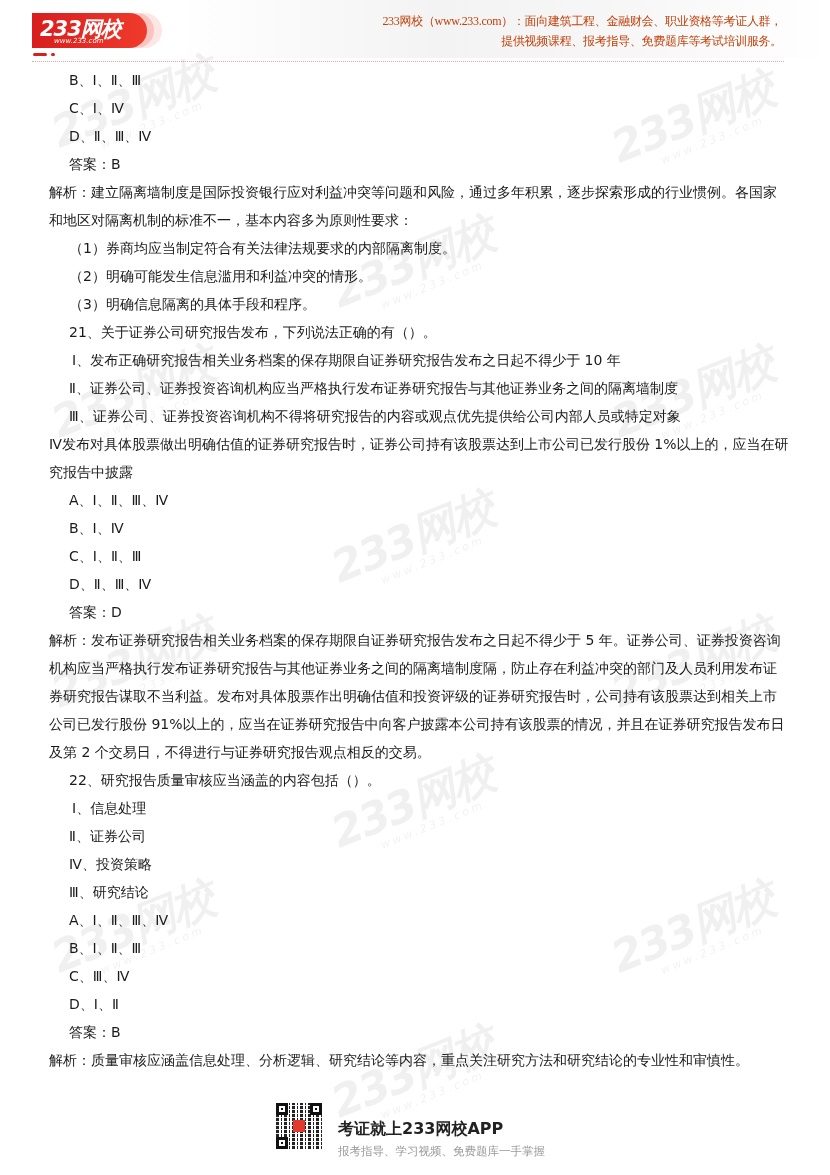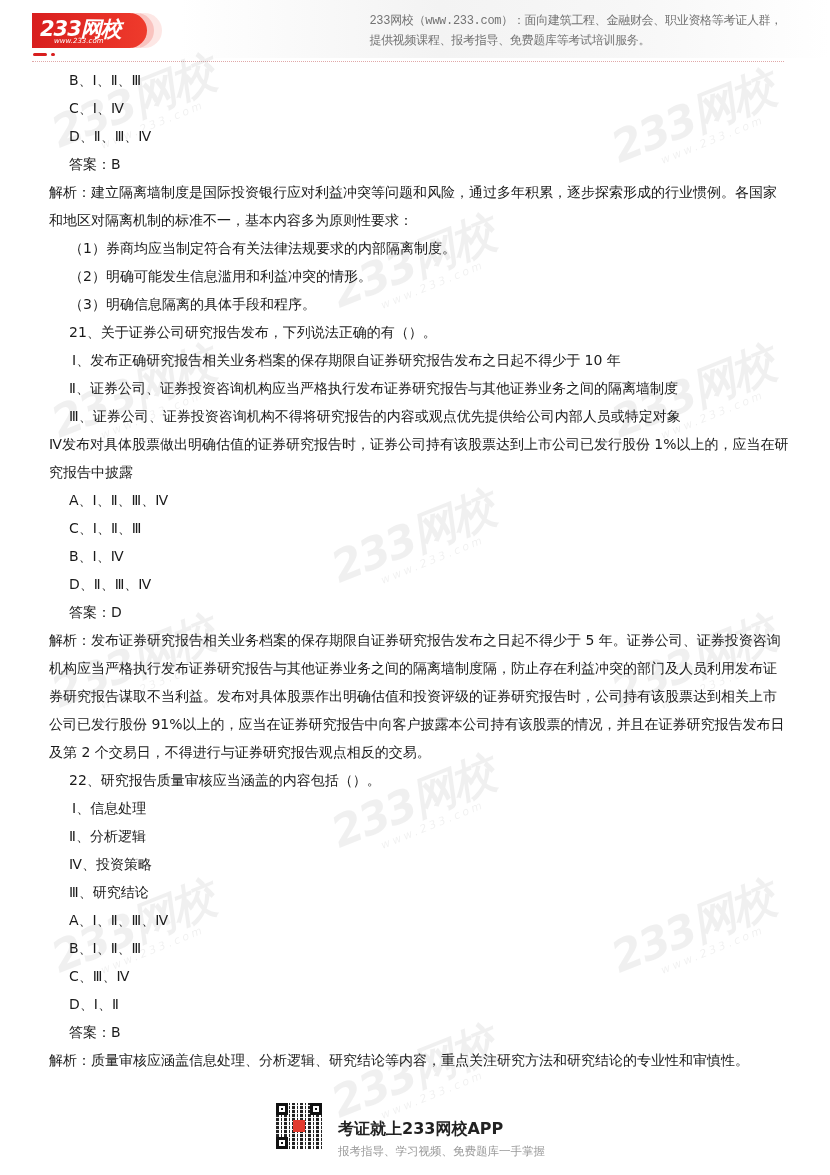--- a/index.html
+++ b/index.html
@@ -9,21 +9,21 @@
   .header-bg { position:absolute; left:180px; top:0; width:650px; height:58px;
                background:linear-gradient(90deg,#ffffff 0%,#f3f3f3 40%,#f7f7f7 70%,#ffffff 100%); }
   .logo { position:absolute; left:32px; top:13px; width:115px; height:35px;
           background:linear-gradient(90deg,#d81e1e,#ef3b2c); border-radius:0 18px 18px 0; }
   .logo-ring1 { position:absolute; left:132px; top:13px; width:22px; height:35px; border-radius:0 18px 18px 0; background:#f6a6a0; opacity:.55; }
   .logo-ring2 { position:absolute; left:140px; top:13px; width:22px; height:35px; border-radius:0 18px 18px 0; background:#fbd3cf; opacity:.55; }
   .logo-main { position:absolute; left:8px; top:2px; font-size:21px; font-weight:bold; font-style:italic; color:#fff; letter-spacing:-1px; }
   .logo-sub { position:absolute; left:22px; top:24px; font-size:7px; font-style:italic; color:#fff; }
   .logo-dash { position:absolute; left:33px; top:53px; width:14px; height:3px; background:#d81e1e; border-radius:2px; }
   .logo-dot { position:absolute; left:51px; top:53px; width:4px; height:3px; background:#d81e1e; border-radius:2px; }
-  .tagline { position:absolute; right:48px; top:11px; font-size:12px; line-height:20px; color:#737373; font-family:Liberation Mono, monospace; letter-spacing:-0.3px; }
+  .tagline { position:absolute; right:48px; top:11px; text-align:right; font-size:12px; line-height:20px; color:#c2410c; font-family:Liberation Serif, serif; letter-spacing:-0.3px; }
   .header-rule { position:absolute; left:32px; top:61px; width:752px; border-top:1px dotted #e0a8a8; }
 
   .content { position:absolute; left:49px; top:66px; width:740px; font-size:14px; line-height:28px; }
   .line { white-space:nowrap; height:28px;margin-left:20px; }
   .para { white-space:normal; }
   .indent { padding-left:3px; }
 
   .wm { position:absolute; color:#000; opacity:.055; transform:rotate(-22deg); pointer-events:none; font-style:italic; }
   .wm .big { font-size:44px; font-weight:bold; letter-spacing:-2px; display:block; line-height:44px; }
   .wm .small { font-size:11px; letter-spacing:3px; display:block; margin-left:40px; }
@@ -119,29 +119,29 @@
   <div class="line">（1）券商均应当制定符合有关法律法规要求的内部隔离制度。</div>
   <div class="line">（2）明确可能发生信息滥用和利益冲突的情形。</div>
   <div class="line">（3）明确信息隔离的具体手段和程序。</div>
 
   <div class="line">21、关于证券公司研究报告发布，下列说法正确的有（）。</div>
   <div class="line indent">Ⅰ、发布正确研究报告相关业务档案的保存期限自证券研究报告发布之日起不得少于 10 年</div>
   <div class="line">Ⅱ、证券公司、证券投资咨询机构应当严格执行发布证券研究报告与其他证券业务之间的隔离墙制度</div>
   <div class="line">Ⅲ、证券公司、证券投资咨询机构不得将研究报告的内容或观点优先提供给公司内部人员或特定对象</div>
   <div class="para">Ⅳ发布对具体股票做出明确估值的证券研究报告时，证券公司持有该股票达到上市公司已发行股份 1%以上的，应当在研究报告中披露</div>
   <div class="line">A、Ⅰ、Ⅱ、Ⅲ、Ⅳ</div>
+  <div class="line">B、Ⅰ、Ⅳ</div>
   <div class="line">C、Ⅰ、Ⅱ、Ⅲ</div>
-  <div class="line">B、Ⅰ、Ⅳ</div>
   <div class="line">D、Ⅱ、Ⅲ、Ⅳ</div>
   <div class="line">答案：D</div>
   <div class="para">解析：发布证券研究报告相关业务档案的保存期限自证券研究报告发布之日起不得少于 5 年。证券公司、证券投资咨询机构应当严格执行发布证券研究报告与其他证券业务之间的隔离墙制度隔，防止存在利益冲突的部门及人员利用发布证券研究报告谋取不当利益。发布对具体股票作出明确估值和投资评级的证券研究报告时，公司持有该股票达到相关上市公司已发行股份 91%以上的，应当在证券研究报告中向客户披露本公司持有该股票的情况，并且在证券研究报告发布日及第 2 个交易日，不得进行与证券研究报告观点相反的交易。</div>
 
   <div class="line">22、研究报告质量审核应当涵盖的内容包括（）。</div>
   <div class="line indent">Ⅰ、信息处理</div>
-  <div class="line">Ⅱ、分析逻辑</div>
+  <div class="line">Ⅱ、证券公司</div>
   <div class="line">Ⅳ、投资策略</div>
   <div class="line">Ⅲ、研究结论</div>
   <div class="line">A、Ⅰ、Ⅱ、Ⅲ、Ⅳ</div>
   <div class="line">B、Ⅰ、Ⅱ、Ⅲ</div>
   <div class="line">C、Ⅲ、Ⅳ</div>
   <div class="line">D、Ⅰ、Ⅱ</div>
   <div class="line">答案：B</div>
   <div class="para">解析：质量审核应涵盖信息处理、分析逻辑、研究结论等内容，重点关注研究方法和研究结论的专业性和审慎性。</div>
 </div>
 

